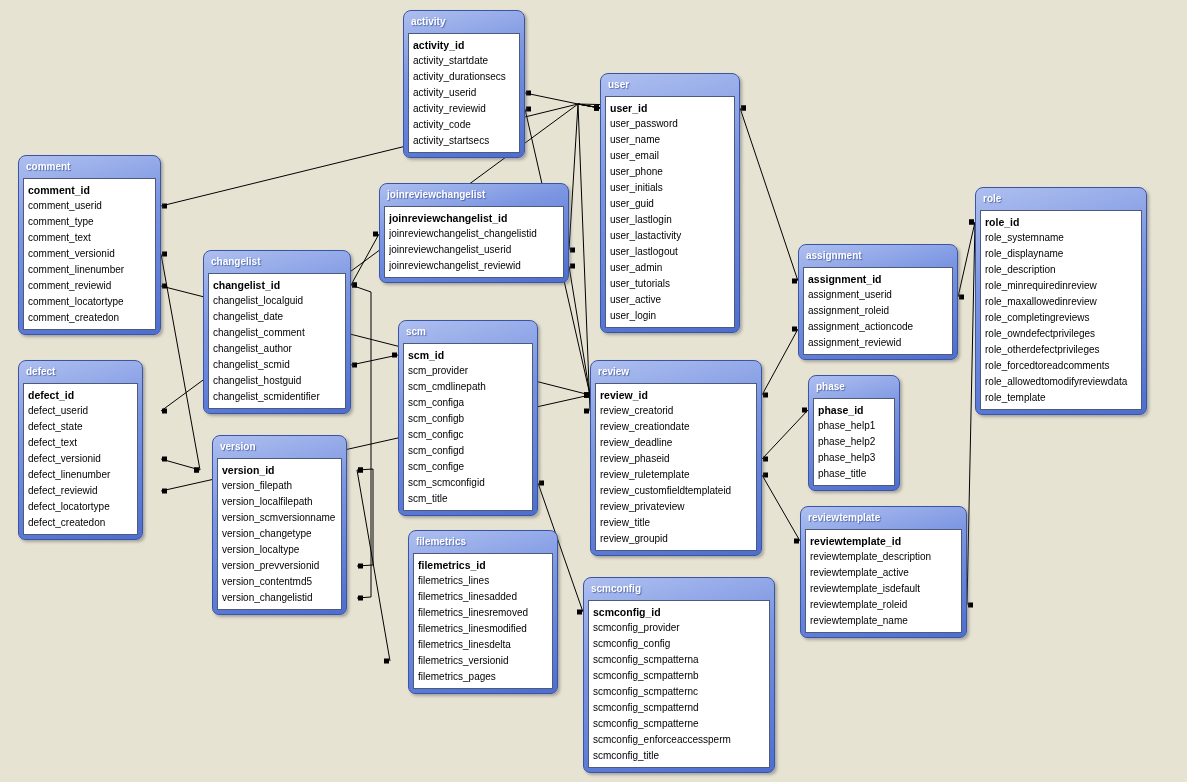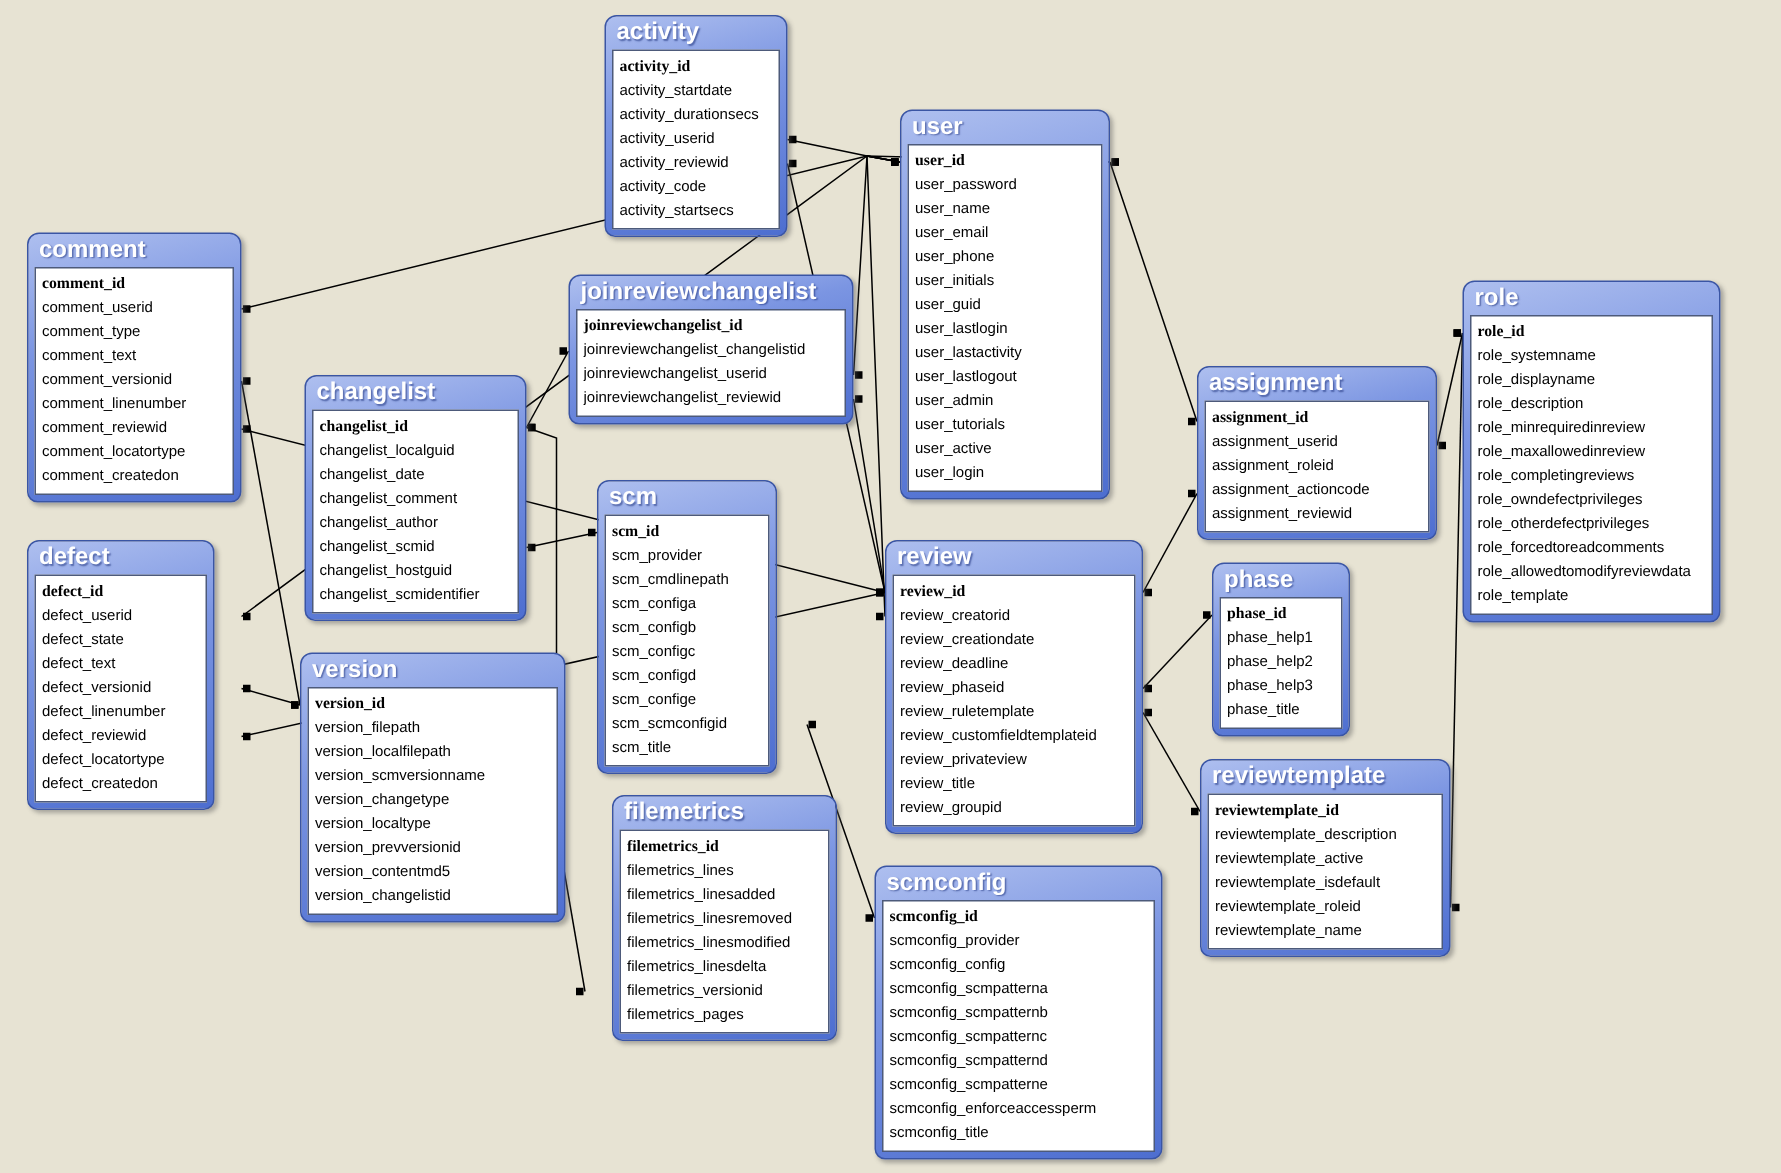--- a/index.html
+++ b/index.html
@@ -16,39 +16,39 @@
     box-sizing:border-box;
     background:linear-gradient(165deg,#aebfef 0%, #7b95e2 38%, #4d6ed0 100%);
     border:1px solid #3a55a4;
     border-radius:8px 8px 7px 7px;
     padding:0 4px 4px 4px;
     box-shadow:2px 2px 3px rgba(90,90,90,0.45);
   }
   .tbl-title {
     color:#ffffff;
     font-weight:bold;
-    font-size:16px;
+    font-size:10px;
     line-height:14px;
     padding:4px 3px 4px 3px;
     text-shadow:1px 1px 1px rgba(25,45,120,0.55);
     white-space:nowrap;
     overflow:hidden;
   }
   .tbl-fields {
     list-style:none;
     margin:0;
     padding:3px 4px;
     background:#ffffff;
     border:1px solid #4d5a7a;
     font-size:10px;
     line-height:16px;
     color:#000000;
   }
   .tbl-fields li { white-space:nowrap; overflow:hidden; }
-  .tbl-fields li.pk { font-weight:bold; font-size:10.5px;font-family:Liberation Serif, serif; }
+  .tbl-fields li.pk { font-weight:bold; font-size:10.5px; }
 </style>
 </head>
 <body>
 
 <div id="canvas" style="background: rgb(231, 227, 211);">
   <svg id="wires" width="1187" height="782">
       <polyline points="525,93 578,104 600,108" fill="none" stroke="#000000" stroke-width="1"></polyline>
       <rect x="526" y="90.5" width="5" height="5" fill="#000000"></rect>
       <rect x="594" y="105.5" width="5" height="5" fill="#000000"></rect>
       <polyline points="161,206 578,104 600,108" fill="none" stroke="#000000" stroke-width="1"></polyline>
@@ -184,21 +184,21 @@
         <li>changelist_localguid</li>
         <li>changelist_date</li>
         <li>changelist_comment</li>
         <li>changelist_author</li>
         <li>changelist_scmid</li>
         <li>changelist_hostguid</li>
         <li>changelist_scmidentifier</li>
       </ul>
   </div>
 
-  <div class="tbl" style="left:398px;top:320px;width:120px">
+  <div class="tbl" style="left:398px;top:320px;width:140px">
     <div class="tbl-title">scm</div>
     <ul class="tbl-fields">
         <li class="pk">scm_id</li>
         <li>scm_provider</li>
         <li>scm_cmdlinepath</li>
         <li>scm_configa</li>
         <li>scm_configb</li>
         <li>scm_configc</li>
         <li>scm_configd</li>
         <li>scm_confige</li>
@@ -215,21 +215,21 @@
         <li>defect_state</li>
         <li>defect_text</li>
         <li>defect_versionid</li>
         <li>defect_linenumber</li>
         <li>defect_reviewid</li>
         <li>defect_locatortype</li>
         <li>defect_createdon</li>
       </ul>
   </div>
 
-  <div class="tbl" style="left:200px;top:435px;width:177px">
+  <div class="tbl" style="left:212px;top:435px;width:135px">
     <div class="tbl-title">version</div>
     <ul class="tbl-fields">
         <li class="pk">version_id</li>
         <li>version_filepath</li>
         <li>version_localfilepath</li>
         <li>version_scmversionname</li>
         <li>version_changetype</li>
         <li>version_localtype</li>
         <li>version_prevversionid</li>
         <li>version_contentmd5</li>

